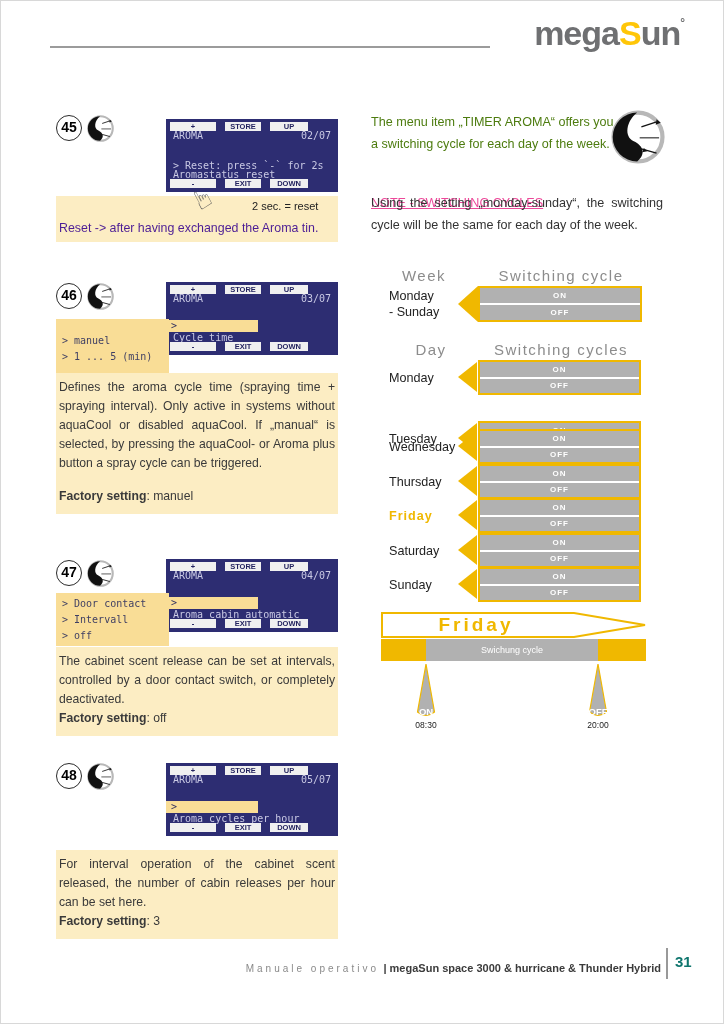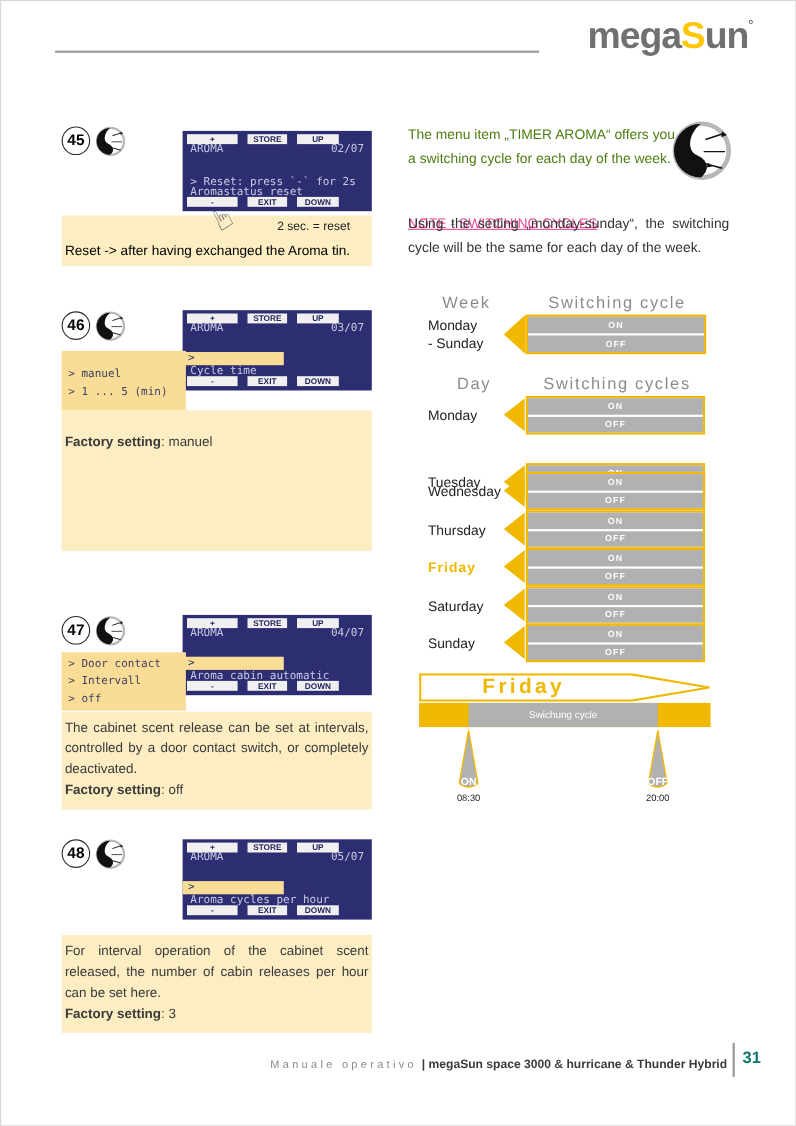--- a/index.html
+++ b/index.html
@@ -38,21 +38,21 @@
   .optbox { position:absolute; left:55px; width:113px; background:#f9dd96;
             font-family:"DejaVu Sans Mono", monospace; font-size:10px; color:#3f3f63; }
   .optbox div { padding-left:6px; line-height:16px; white-space:nowrap; }
   .body { position:absolute; left:55px; width:282px; background:#fcedc3; color:#3a3a3a;
           font-size:12.2px; line-height:19px; padding:5px 3px 8px 3px; text-align:justify; }
   .body p { margin:0; }
   .factory { margin-top:0; } .factory b { font-weight:bold; }
   .band { position:absolute; left:55px; background:#fcedc3; }
   .hand { position:absolute; font-size:26px; color:#555; transform:rotate(-118deg); }
   .hint { position:absolute; font-size:11px; color:#222; }
-  .desc45 { position:absolute; font-size:12.4px; color:#000000; }
+  .desc45 { position:absolute; font-size:12.4px; color:#4c1d95; }
 
   
   .rtext { position:absolute; font-size:12.6px; color:#4d7c0f; line-height:22px; }
   .noteh { position:absolute; font-size:12.6px; color:#ec4899; text-decoration:underline;margin-top:22px; }
   .noteb { position:absolute; width:292px; font-size:12.6px; color:#333; line-height:22px; text-align:justify; }
 
   
   .thead { position:absolute; font-size:15px; color:#8c8c8c; letter-spacing:1.5px; text-align:center; }
   .wlabel { position:absolute; font-size:12.6px; color:#222; }
   .larrow { position:absolute; width:0; height:0; }
@@ -150,20 +150,21 @@
         <span class="btn b1">-</span>
         <span class="btn b2">EXIT</span>
         <span class="btn b3">DOWN</span>
       </div>
   </div>
   <div class="optbox" style="top:318px; height:54px; padding-top:14px;">
     <div>&gt; manuel</div>
     <div>&gt; 1 ... 5 (min)</div>
   </div>
   <div class="body" style="top:372px; min-height:128px;">
+    <p>Defines the aroma cycle time (spraying time + spraying interval). Only active in systems without aquaCool or disabled aquaCool.  If „manual“ is selected, by pressing the aquaCool- or Aroma plus button a spray cycle can be triggered.</p>
     <p class="factory" style="margin-top:14px;"><b>Factory setting</b><span>: manuel</span></p>
   </div>
 
   <div class="cnum" style="left:55px; top:559px;">47</div>
   <span class="micon" style="left:86px; top:559px;">
     <svg viewBox="0 0 32 32" width="27" height="27">
         <circle cx="16" cy="16" r="14.5" fill="#fff" stroke="#b8b8b8" stroke-width="2.5"></circle>
         <path d="M15.5,1.5 A14.5,14.5 0 0,0 15.5,30.5 C21,26 19,21 13.5,18.5 C7.5,16 9,6.5 15.5,1.5 Z" fill="#111"></path>
         <line x1="18" y1="10" x2="27" y2="7" stroke="#111" stroke-width="1"></line>
         <line x1="17" y1="16.5" x2="28.5" y2="16.5" stroke="#111" stroke-width="0.8"></line>

